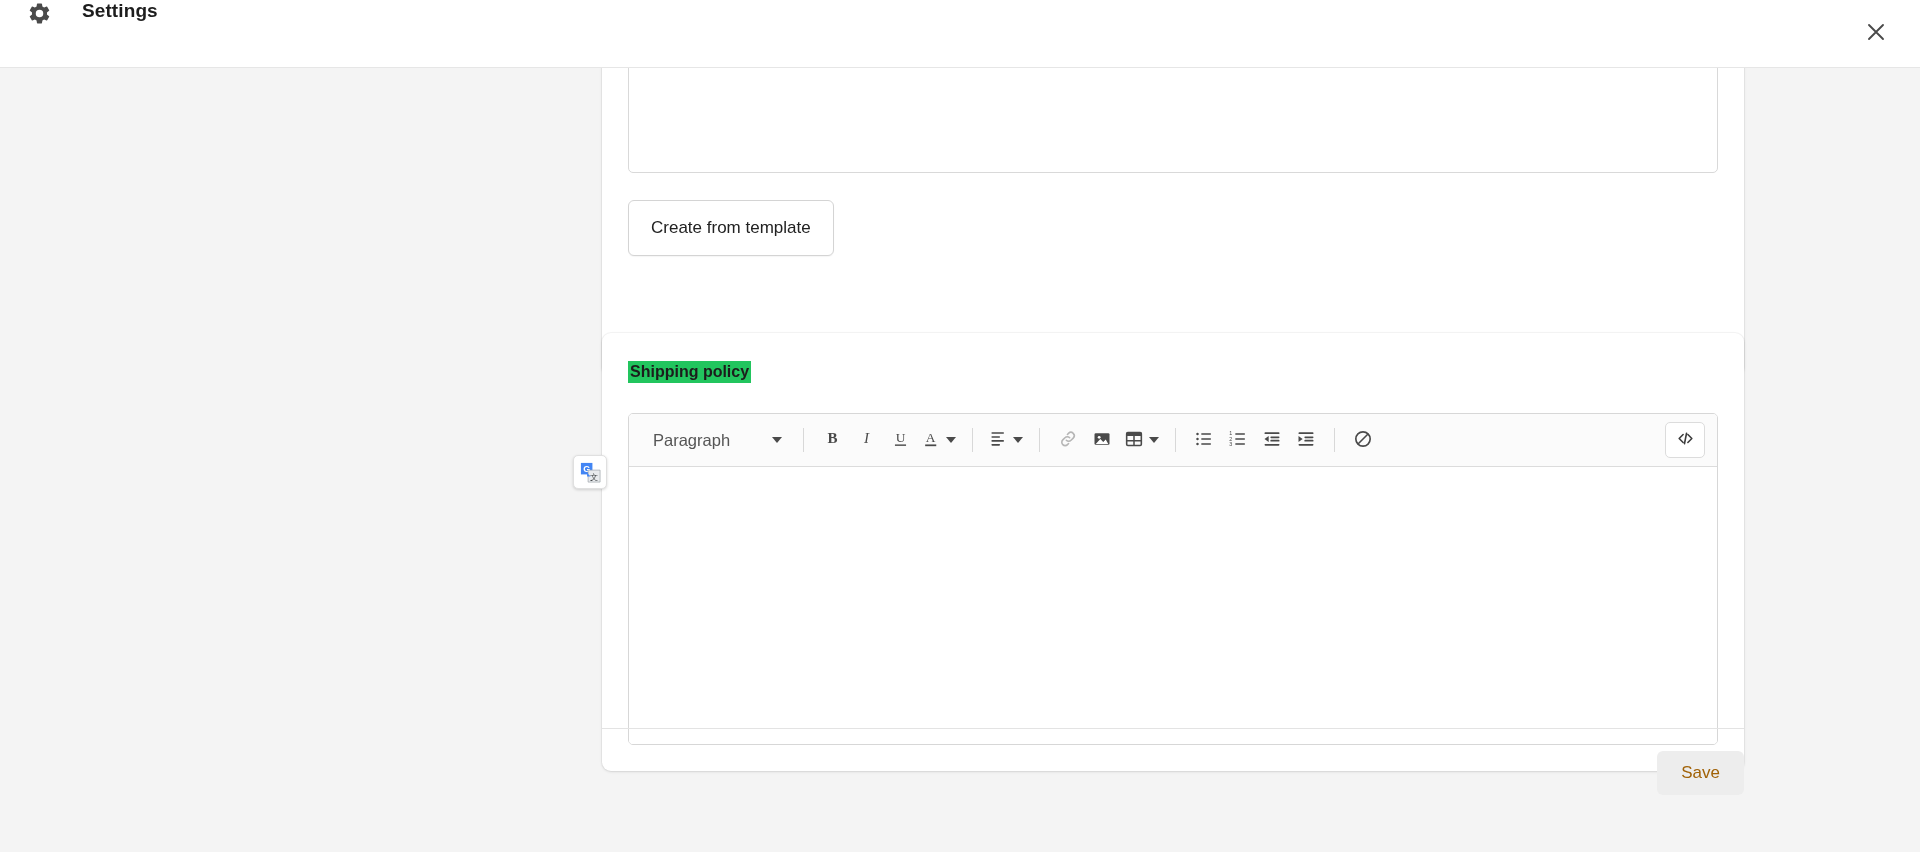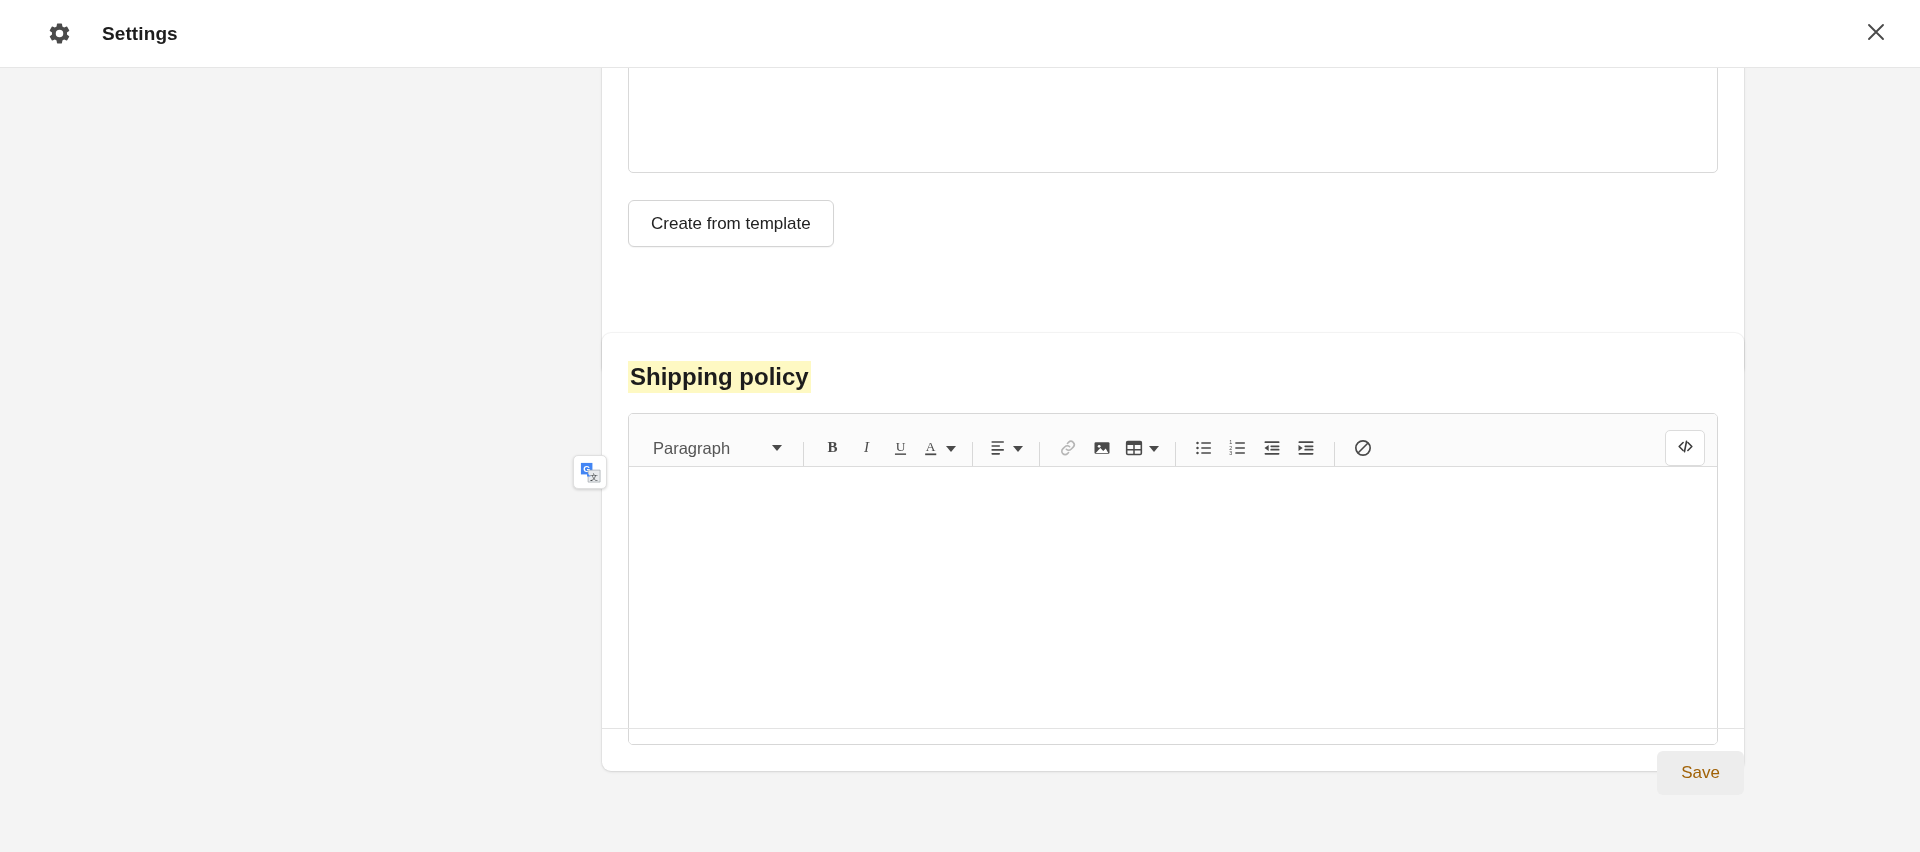--- a/index.html
+++ b/index.html
@@ -18,23 +18,21 @@
 
   
   .topbar {
     position: absolute;
     top: 0; left: 0;
     width: 1920px;
     height: 68px;
     background: #ffffff;
     border-bottom: 1px solid #e6e6e6;
     display: flex;
-    align-items: center;
-    box-sizing: border-box;
-    padding-left: 20px;
+    box-sizing: border-box;
   }
   .gear-wrap {
     margin-left: 26px;
     width: 26px; height: 26px;
     display: flex; align-items: center; justify-content: center;
   }
   .topbar-title {
     margin-left: 30px;
     font-size: 19px;
     font-weight: bold;
@@ -87,21 +85,21 @@
     height: 205px;
     border: 1px solid #d9d9d9;
     border-radius: 5px;
     background: #ffffff;
     box-sizing: border-box;
   }
   .btn-template {
     position: absolute;
     left: 26px;
     top: 272px;
-    height: 47px;
+    height: 56px;
     padding: 0 22px;
     background: #ffffff;
     border: 1px solid #d4d4d4;
     border-radius: 6px;
     font-family: "Liberation Sans", sans-serif;
     font-size: 17px;
     color: #222222;
     cursor: pointer;
     box-shadow: 0 1px 1px rgba(0,0,0,0.04);
   }
@@ -110,24 +108,24 @@
   .card-shipping {
     left: 602px;
     top: 265px;
     width: 1142px;
     height: 438px;
   }
   .section-title {
     position: absolute;
     left: 26px;
     top: 28px;
-    font-size: 24px;
+    font-size: 16px;
     font-weight: bold;
     color: #1c1c1c;
-    background: #fef9c3;
+    background: #22c55e;
     padding: 1px 2px;
     line-height: 1.25;
     white-space: nowrap;
   }
 
   .editor {
     position: absolute;
     left: 26px;
     top: 80px;
     width: 1090px;
@@ -137,21 +135,21 @@
     background: #ffffff;
     box-sizing: border-box;
     overflow: hidden;
   }
   .editor-toolbar {
     position: relative;
     height: 53px;
     background: #fbfbfb;
     border-bottom: 1px solid #dcdcdc;
     display: flex;
-    align-items: flex-end;
+    align-items: center;
     padding: 0 10px 0 12px;
     box-sizing: border-box;
   }
   .editor-body {
     height: 277px;
     background: #ffffff;
   }
 
   .tb-btn {
     height: 34px;

